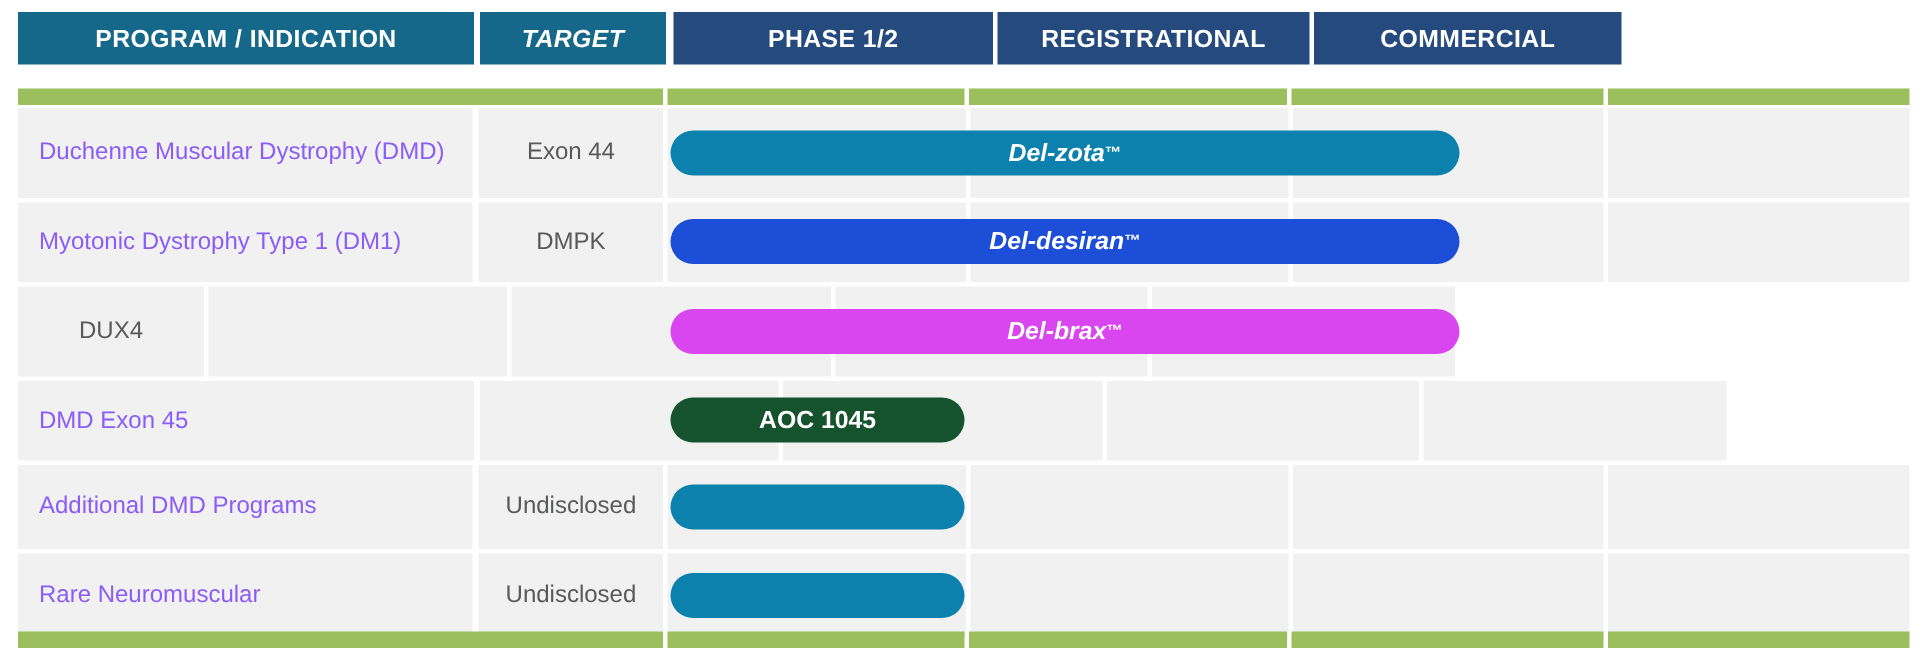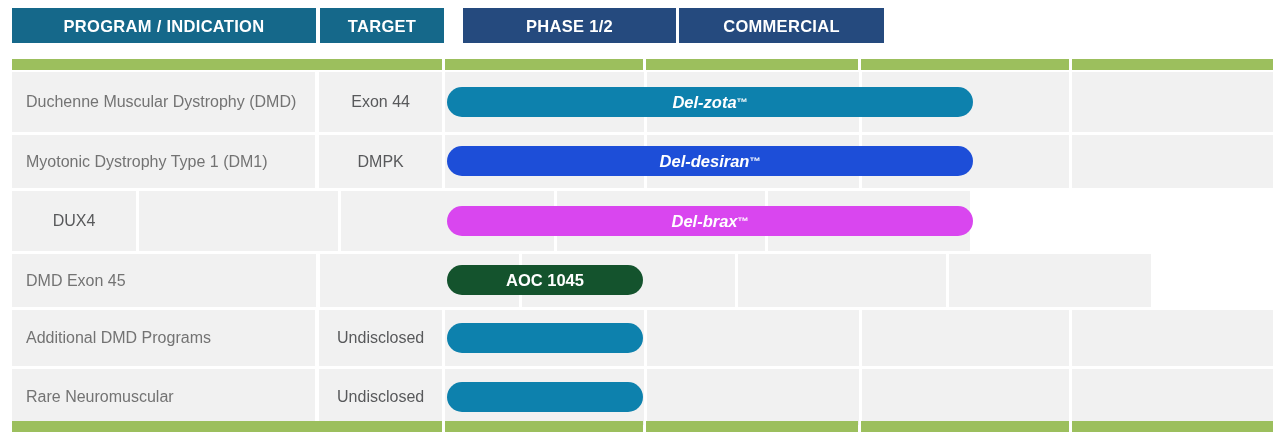--- a/index.html
+++ b/index.html
@@ -41,21 +41,21 @@
     color: #ffffff;
     font-weight: bold;
     font-size: 16.5px;
     letter-spacing: 0.3px;
     white-space: nowrap;
   }
   .hcell.teal  { background: #15688a; }
   .hcell.navy  { background: #254a7e; }
 
   .h-program { width: 304px; margin-right: 4px; }
-  .h-target  { width: 124px; margin-right: 19px; }
+  .h-target  { width: 124px; margin-right: 5px; font-style: italic; }
   .h-pre     { width: 199px; margin-right: 3px; }
   .h-ph12    { width: 213px; margin-right: 3px; }
   .h-reg     { width: 208px; margin-right: 3px; }
   .h-comm    { width: 205px; }
 
   
   .green-bar {
     position: absolute;
     left: 12px;
     width: 1261px;
@@ -86,21 +86,21 @@
   .row .cell {
     background: #f1f1f1;
     box-sizing: border-box;
     display: flex;
     align-items: center;
   }
   .c-program {
     width: 304px;
     margin-right: 4px;
     padding: 0 14px;
-    color: #737373;
+    color: #8b5cf6;
     font-size: 16px;
     line-height: 1.45;
   }
   .c-target {
     width: 124px;
     margin-right: 3px;
     justify-content: center;
     color: #58595b;
     font-size: 16px;
     text-align: left;
@@ -150,20 +150,21 @@
 </style>
 </head>
 <body>
 
 <div class="pipeline">
 
   <div class="header-row">
     <div class="hcell teal h-program">PROGRAM / INDICATION</div>
     <div class="hcell teal h-target">TARGET</div>
     <div class="hcell navy h-ph12">PHASE 1/2</div>
+    <div class="hcell navy h-reg">REGISTRATIONAL</div>
     <div class="hcell navy h-comm">COMMERCIAL</div>
   </div>
 
   <div class="green-bar top">
     <div class="gseg g1"></div>
     <div class="gseg g2"></div>
     <div class="gseg g3"></div>
     <div class="gseg g4"></div>
     <div class="gseg g5"></div>
   </div>

